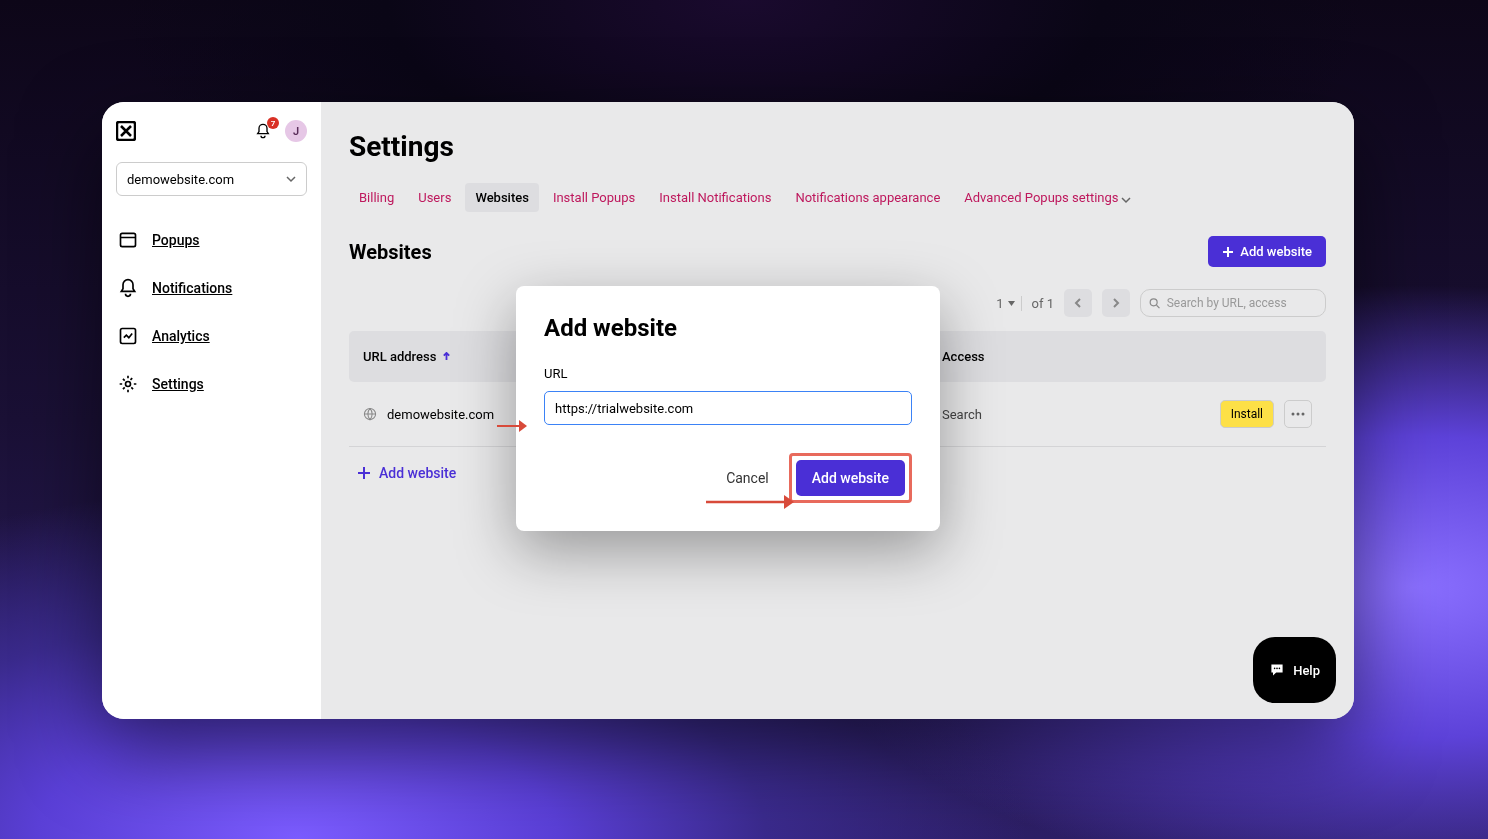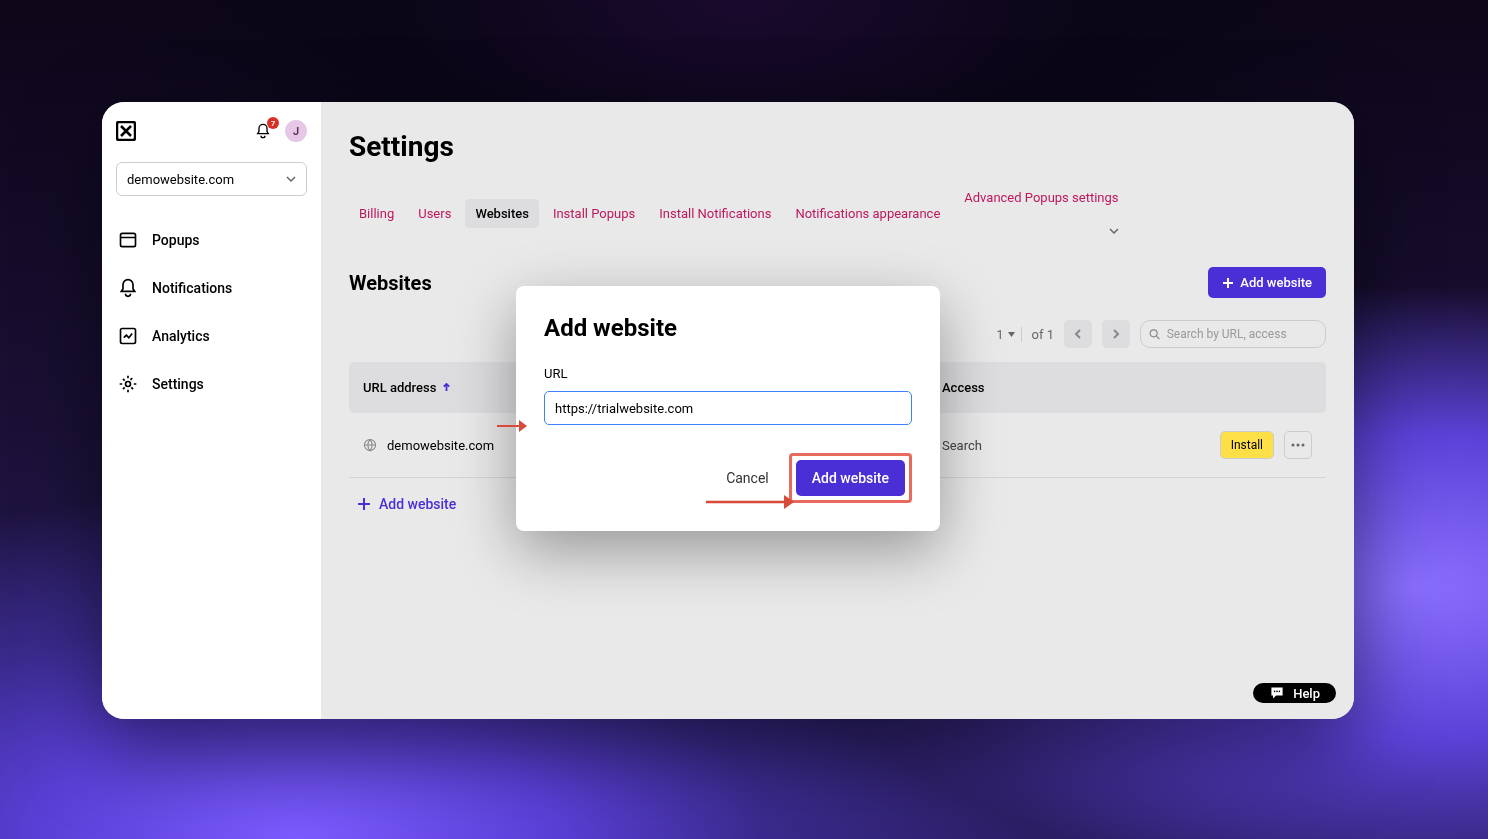--- a/index.html
+++ b/index.html
@@ -25,30 +25,30 @@
   .top-right { display: flex; align-items: center; gap: 12px; }
   .bell-wrap { position: relative; width: 20px; height: 20px; display: flex; align-items: center; justify-content: center; }
   .bell-wrap svg { width: 16px; height: 16px; }
   .badge { position: absolute; top: -4px; right: -6px; min-width: 12px; height: 12px; padding: 0 3px; border-radius: 6px; background: #d93025; color: #fff; font-size: 8px; display: flex; align-items: center; justify-content: center; font-weight: 600; }
   .avatar { width: 22px; height: 22px; border-radius: 50%; background: #e6c7e6; color: #5a2d5a; font-size: 11px; font-weight: 600; display: flex; align-items: center; justify-content: center; }
   .site-select {
     height: 34px; border: 1px solid #ccc; border-radius: 6px; padding: 0 10px;
     display: flex; align-items: center; justify-content: space-between; cursor: pointer; margin-bottom: 20px;
   }
   .site-select span { font-size: 13px; }
-  .nav-item { display: flex; align-items: center; gap: 14px; height: 48px; padding: 0 2px; cursor: pointer; color: #000; }
+  .nav-item { display: flex; align-items: center; gap: 14px; height: 48px; padding: 0 2px; cursor: pointer; color: #000; text-decoration: underline; }
   .nav-item svg { width: 20px; height: 20px; }
   .nav-item span { font-size: 14px; font-weight: 500; }
   
   .main { flex: 1; background: #e9e9ea; padding: 28px; position: relative; }
   .page-title { font-size: 28px; font-weight: 700; margin-bottom: 20px; }
   .tabs { display: flex; gap: 4px; align-items: center; margin-bottom: 24px; flex-wrap: wrap; }
   .tab { padding: 7px 10px; font-size: 13px; color: #be185d; cursor: pointer; border-radius: 4px; white-space: nowrap; }
   .tab.active { background: #dddde0; color: #000; font-weight: 500; }
-  .tab.adv { display: flex; align-items: flex-end; gap: 21px; flex-direction: column; }
+  .tab.adv { display: flex; align-items: flex-end; gap: 2px; }
   .section-head { display: flex; justify-content: space-between; align-items: center; margin-bottom: 22px; }
   .section-title { font-size: 20px; font-weight: 700; }
   .btn-primary {
     background: #4a2fd6; color: #fff; border: none; border-radius: 5px;
     padding: 8px 14px; font-size: 13px; font-weight: 500; cursor: pointer;
     display: flex; align-items: center; gap: 6px;
   }
   .btn-primary svg { width: 12px; height: 12px; }
   .pager-row { display: flex; justify-content: flex-end; align-items: center; gap: 10px; margin-bottom: 14px; }
   .page-num { display: flex; align-items: center; gap: 4px; font-size: 13px; color: #666; padding-right: 6px; border-right: 1px solid #ccc; }
@@ -92,21 +92,21 @@
   .dlg-actions { display: flex; justify-content: flex-end; gap: 16px; align-items: center; }
   .btn-cancel { background: none; border: none; font-size: 14px; color: #333; cursor: pointer; padding: 8px 4px; }
   .btn-add-hl { border: 3px solid #e86a5c; padding: 4px; border-radius: 4px; }
   .btn-add { background: #4a2fd6; color: #fff; border: none; border-radius: 5px; padding: 10px 16px; font-size: 14px; font-weight: 500; cursor: pointer; }
   
   .arrow1 { position: absolute; left: 395px; top: 317px; }
   .arrow2 { position: absolute; left: 604px; top: 392px; }
   
   .help-btn {
     position: absolute; right: 18px; bottom: 16px; background: #000; color: #fff;
-    border-radius: 22px; padding: 2px 16px; display: flex; align-items: center; gap: 8px;
+    border-radius: 22px; padding: 25px 16px; display: flex; align-items: center; gap: 8px;
     font-size: 13px; font-weight: 500; cursor: pointer; text-align: center;
   }
   .help-btn svg { width: 16px; height: 16px; }
 </style>
 </head>
 <body>
 
 <div class="bg"></div>
 
 <div class="window">

